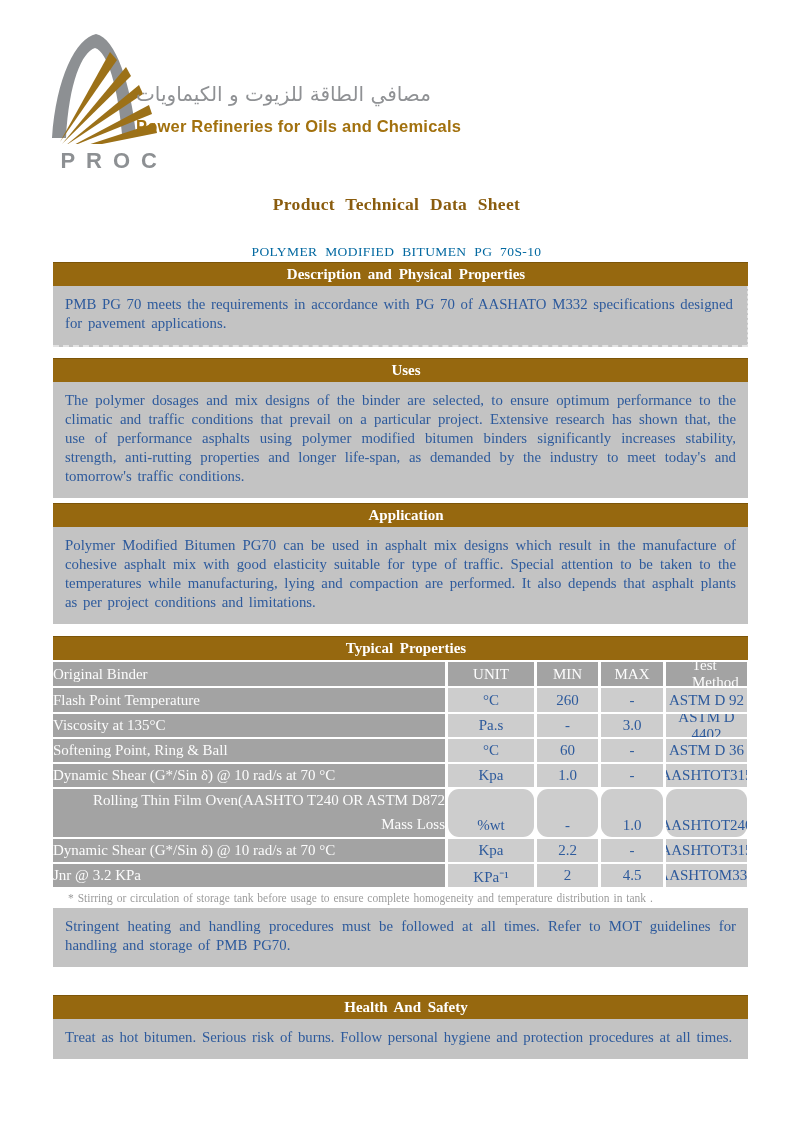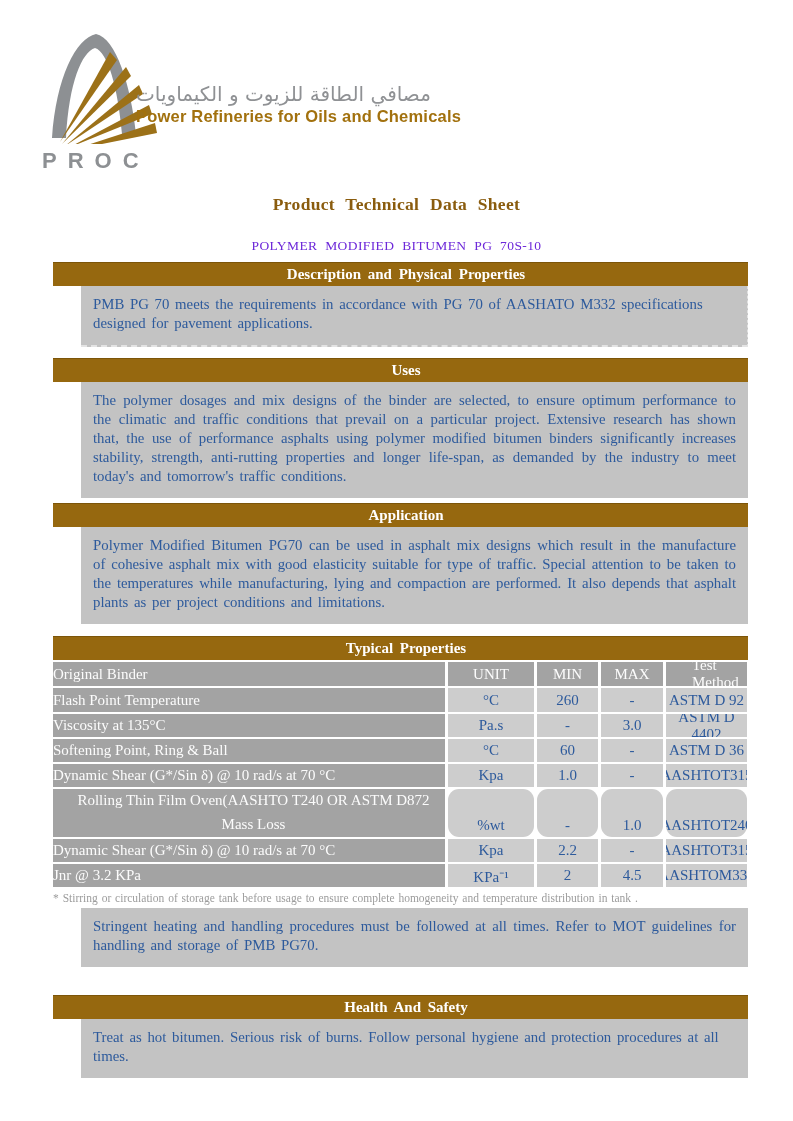--- a/index.html
+++ b/index.html
@@ -4,69 +4,69 @@
 <style>
   html,body{margin:0;padding:0;background:#fff;}
   .page{
     position:relative;width:793px;height:1121px;background:#ffffff;
     overflow:hidden;font-family:"Liberation Serif",serif;
   }
   
   .logo-wrap{position:absolute;left:38px;top:26px;width:130px;}
   .proc-text{
     font-family:"Liberation Sans",sans-serif;font-weight:600;
-    font-size:22px;letter-spacing:11px;color:#8d9093;margin:0 0 0 4px;
+    font-size:22px;letter-spacing:11px;color:#8d9093;margin:0 0 0 4px;text-align:right;
   }
   .name-block{position:absolute;left:136px;top:82px;width:345px;}
   .arabic-name{
     font-family:"DejaVu Sans",sans-serif;font-size:20px;color:#8f9194;
     direction:rtl;text-align:left;line-height:1.25;
   }
   .english-name{
     font-family:"Liberation Sans",sans-serif;font-weight:bold;
-    font-size:16.5px;color:#a2710e;margin-top:0;letter-spacing:0.2px;
+    font-size:16.5px;color:#a2710e;margin-top:10px;letter-spacing:0.2px;
   }
   
   .doc-title{
     position:absolute;top:194px;left:0;width:100%;text-align:center;
     font-weight:bold;font-size:17.5px;color:#8a5c0e;word-spacing:6px;letter-spacing:0.3px;
   }
   .doc-subtitle{
-    position:absolute;top:238px;left:0;width:100%;text-align:center;
-    font-size:13.5px;color:#6d28d9;word-spacing:4px;letter-spacing:0.4px;
+    position:absolute;top:244px;left:0;width:100%;text-align:center;
+    font-size:13.5px;color:#0369a1;word-spacing:4px;letter-spacing:0.4px;
   }
   
   .sec{position:absolute;left:53px;width:695px;}
   .bar{
     background:#96680f;border-top:1px solid #7c5509;
     color:#ffffff;font-weight:bold;font-size:15px;
     padding:3px 0 3px 11px;word-spacing:3px;text-align:center;
   }
   .body{
     background:#c3c3c3;color:#2d5a9c;font-size:14.8px;line-height:19px;
-    padding:9px 12px 12px 12px;word-spacing:2px;margin-left:28px;
+    padding:9px 12px 12px 12px;word-spacing:2px;
   }
   .just{text-align:justify;}
   .dashed{border-bottom:2px dashed #e3e3e3;border-right:1px dashed #e3e3e3;}
   
   .ptable{
     display:grid;grid-template-columns:392px 86px 61px 62px 81px;
     grid-template-rows:24px 24px 23px 23px 23px 48px 23px 23px;
     gap:2px 3px;background:#ffffff;margin-top:2px;font-size:15px;
   }
   .cell{display:flex;align-items:center;overflow:hidden;}
   .chead{background:#a3a3a3;color:#fcfcfc;}
   .prop{background:#a3a3a3;color:#fcfcfc;}
   .val{background:#cdcdcd;color:#2d5a9c;justify-content:center;text-align:center;}
   .center{justify-content:center;}
   .mhead{padding-left:26px;}
-  .prop.tall{flex-direction:column;align-items:center;justify-content:space-between;padding:3px 0 4px 9px;}
+  .prop.tall{flex-direction:column;align-items:flex-end;justify-content:space-between;padding:3px 0 4px 9px;}
   .val.bottom{align-items:flex-end;padding-bottom:3px;border-radius:11px;}
   .footnote{
-    color:#9c9c9c;font-size:11.5px;margin:5px 0 0 0;word-spacing:1px;
+    color:#9c9c9c;font-size:11.5px;margin:5px 0 0 15px;word-spacing:1px;
   }
 </style>
 </head>
 <body>
 
 <div class="page">
 
   <div class="logo-wrap">
     <svg width="128" height="118" viewBox="0 0 128 118">
       <path d="M14,112 C18,52 38,12 58,8 C78,12 93,60 98,108 L84,108 C80,62 70,26 57,22 C44,26 31,56 28,112 Z" fill="#8d9093"></path>

